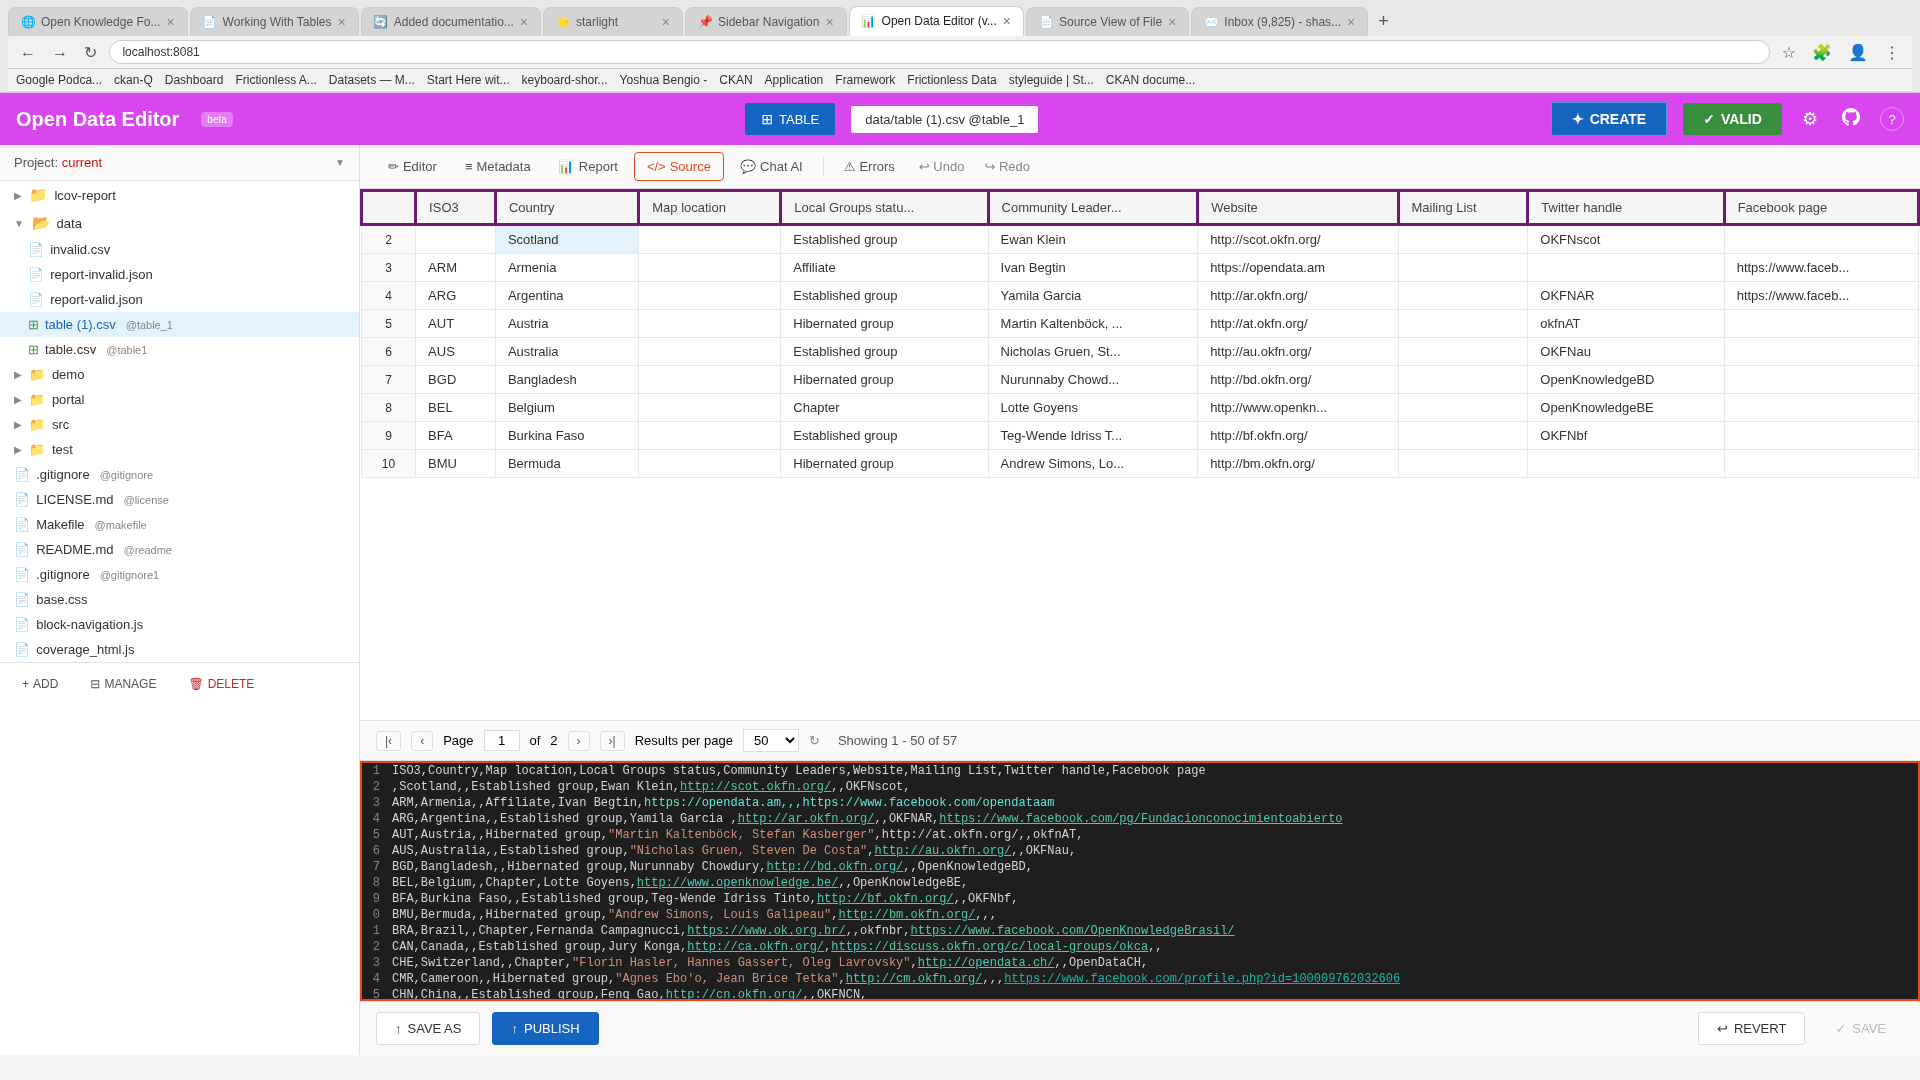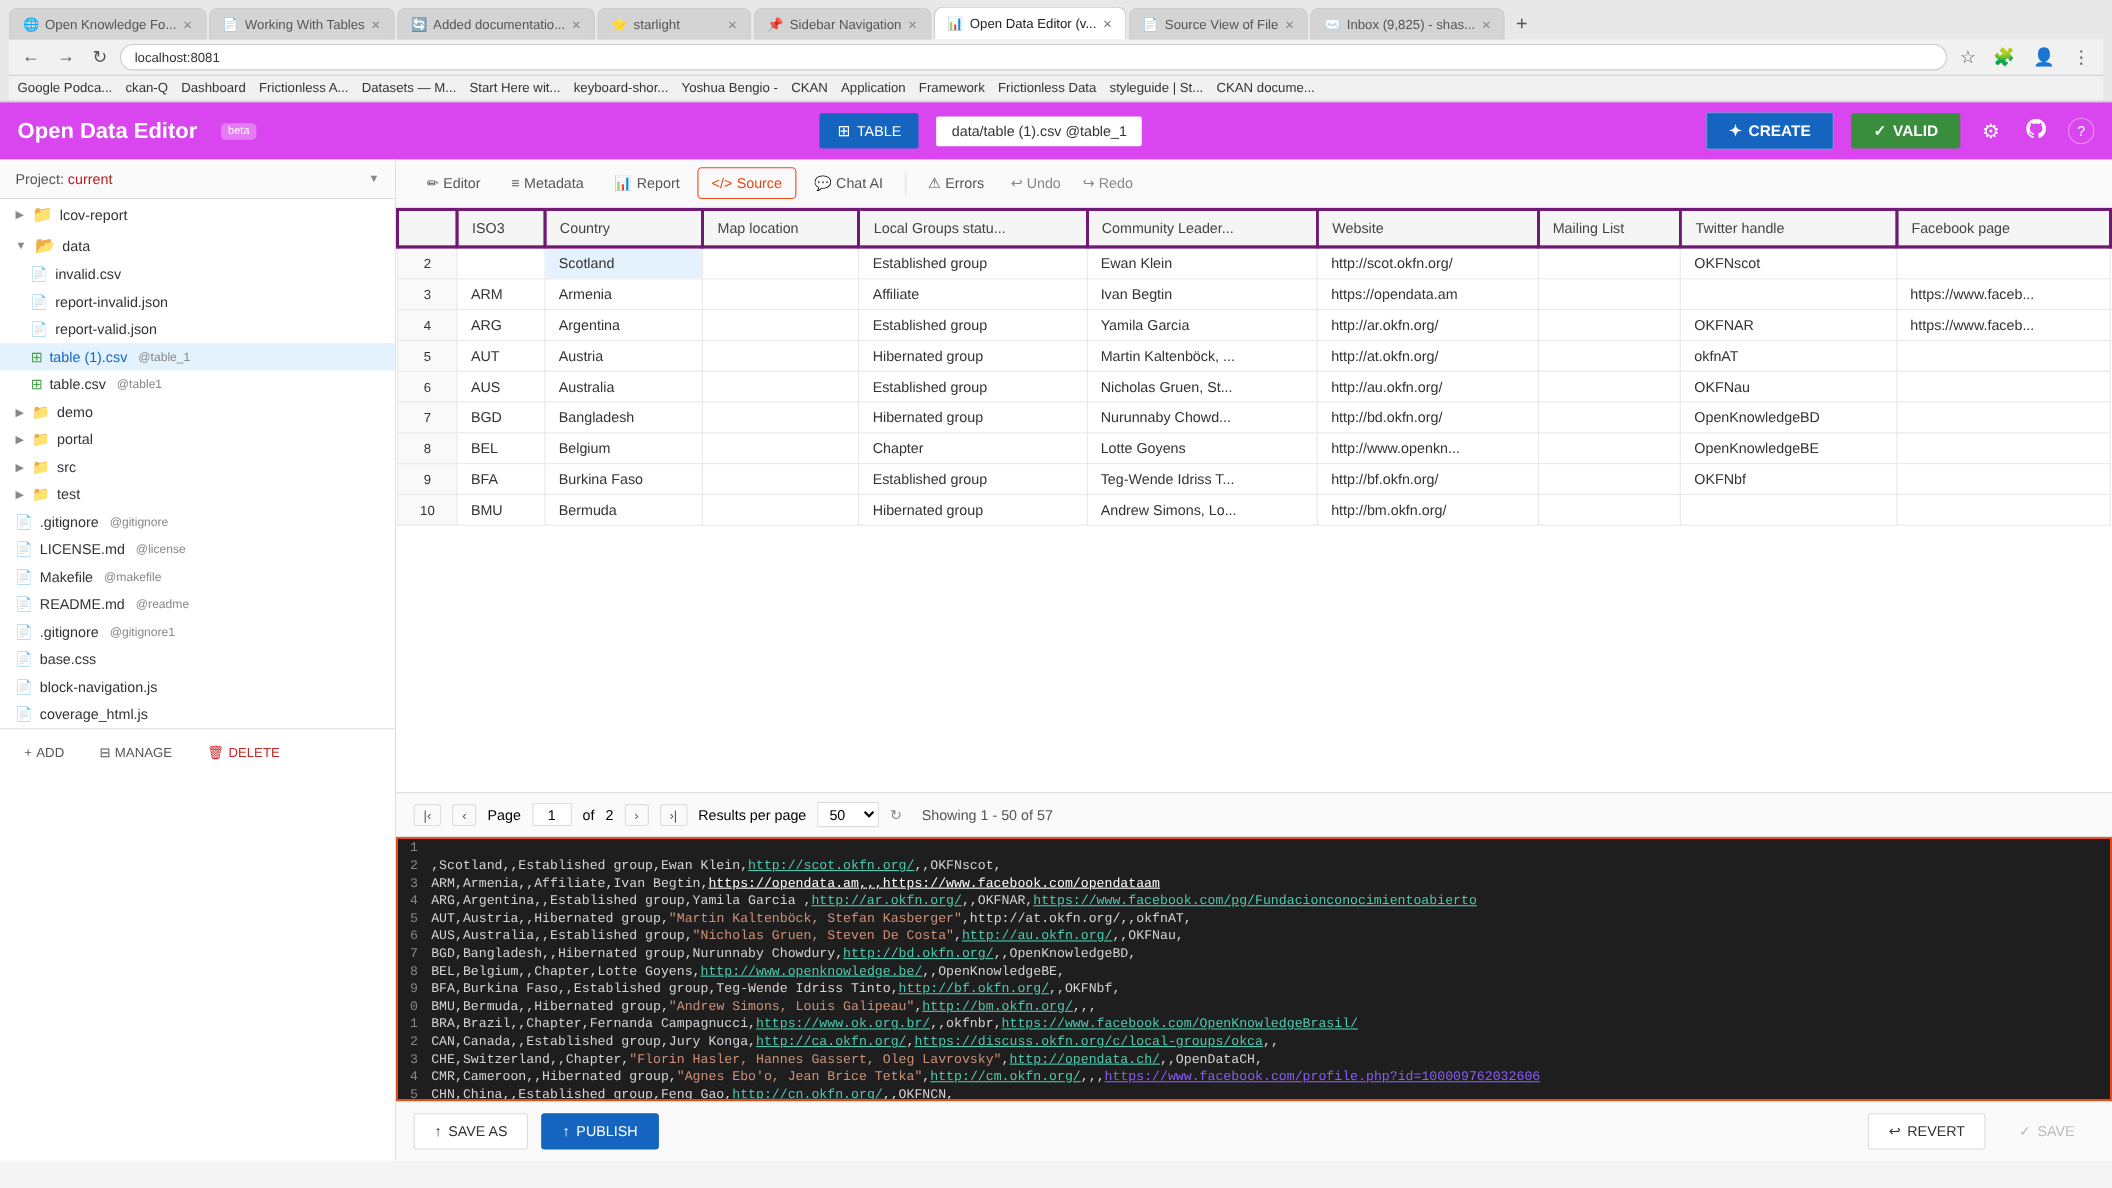--- a/index.html
+++ b/index.html
@@ -516,28 +516,29 @@
           <option>100</option>
           <option>200</option>
         </select>
         <span style="cursor:pointer;color:#888;">↻</span>
         <span class="showing-text">Showing 1 - 50 of 57</span>
       </div>
 
       <div class="source-panel" id="source-panel">
       <div class="source-line">
             <span class="line-num">1</span>
+            <span class="line-content"><span style="color:#d4d4d4;">ISO3,Country,Map location,Local Groups status,Community Leaders,Website,Mailing List,Twitter handle,Facebook page</span></span>
           </div>
           <div class="source-line">
             <span class="line-num">2</span>
             <span class="line-content"><span style="color:#d4d4d4;">,Scotland,,Established group,Ewan Klein,<span style="color:#4ec9b0;text-decoration:underline;">http://scot.okfn.org/</span>,,OKFNscot,</span></span>
           </div>
           <div class="source-line">
             <span class="line-num">3</span>
-            <span class="line-content"><span style="color:#d4d4d4;">ARM,Armenia,,Affiliate,Ivan Begtin,<span style="color:#ffffff;text-decoration:underline;">https://opendata.am,,,https://www.facebook.com/opendataam</span></span></span>
+            <span class="line-content"><span style="color:#d4d4d4;">ARM,Armenia,,Affiliate,Ivan Begtin,<span style="color:#5eead4;">https://opendata.am,,,https://www.facebook.com/opendataam</span></span></span>
           </div>
           <div class="source-line">
             <span class="line-num">4</span>
             <span class="line-content"><span style="color:#d4d4d4;">ARG,Argentina,,Established group,Yamila Garcia ,<span style="color:#4ec9b0;text-decoration:underline;">http://ar.okfn.org/</span>,,OKFNAR,<span style="color:#4ec9b0;text-decoration:underline;">https://www.facebook.com/pg/Fundacionconocimientoabierto</span></span></span>
           </div>
           <div class="source-line">
             <span class="line-num">5</span>
             <span class="line-content"><span style="color:#d4d4d4;">AUT,Austria,,Hibernated group,<span style="color:#ce9178;">"Martin Kaltenböck, Stefan Kasberger"</span>,http://at.okfn.org/,,okfnAT,</span></span>
           </div>
           <div class="source-line">
@@ -567,21 +568,21 @@
           <div class="source-line">
             <span class="line-num">2</span>
             <span class="line-content"><span style="color:#d4d4d4;">CAN,Canada,,Established group,Jury Konga,<span style="color:#4ec9b0;text-decoration:underline;">http://ca.okfn.org/</span>,<span style="color:#4ec9b0;text-decoration:underline;">https://discuss.okfn.org/c/local-groups/okca</span>,,</span></span>
           </div>
           <div class="source-line">
             <span class="line-num">3</span>
             <span class="line-content"><span style="color:#d4d4d4;">CHE,Switzerland,,Chapter,<span style="color:#ce9178;">"Florin Hasler, Hannes Gassert, Oleg Lavrovsky"</span>,<span style="color:#4ec9b0;text-decoration:underline;">http://opendata.ch/</span>,,OpenDataCH,</span></span>
           </div>
           <div class="source-line">
             <span class="line-num">4</span>
-            <span class="line-content"><span style="color:#d4d4d4;">CMR,Cameroon,,Hibernated group,<span style="color:#ce9178;">"Agnes Ebo'o, Jean Brice Tetka"</span>,<span style="color:#4ec9b0;text-decoration:underline;">http://cm.okfn.org/</span>,,,<span style="color:#8b5cf6;text-decoration:underline;">https://www.facebook.com/profile.php?id=100009762032606</span></span></span>
+            <span class="line-content"><span style="color:#d4d4d4;">CMR,Cameroon,,Hibernated group,<span style="color:#ce9178;">"Agnes Ebo'o, Jean Brice Tetka"</span>,<span style="color:#4ec9b0;text-decoration:underline;">http://cm.okfn.org/</span>,,,<span style="color:#14b8a6;text-decoration:underline;">https://www.facebook.com/profile.php?id=100009762032606</span></span></span>
           </div>
           <div class="source-line">
             <span class="line-num">5</span>
             <span class="line-content"><span style="color:#d4d4d4;">CHN,China,,Established group,Feng Gao,<span style="color:#4ec9b0;text-decoration:underline;">http://cn.okfn.org/</span>,,OKFNCN,</span></span>
           </div>
         </div>
 
       <div class="bottom-bar">
         <button class="bottom-btn">
           <span>↑</span>

